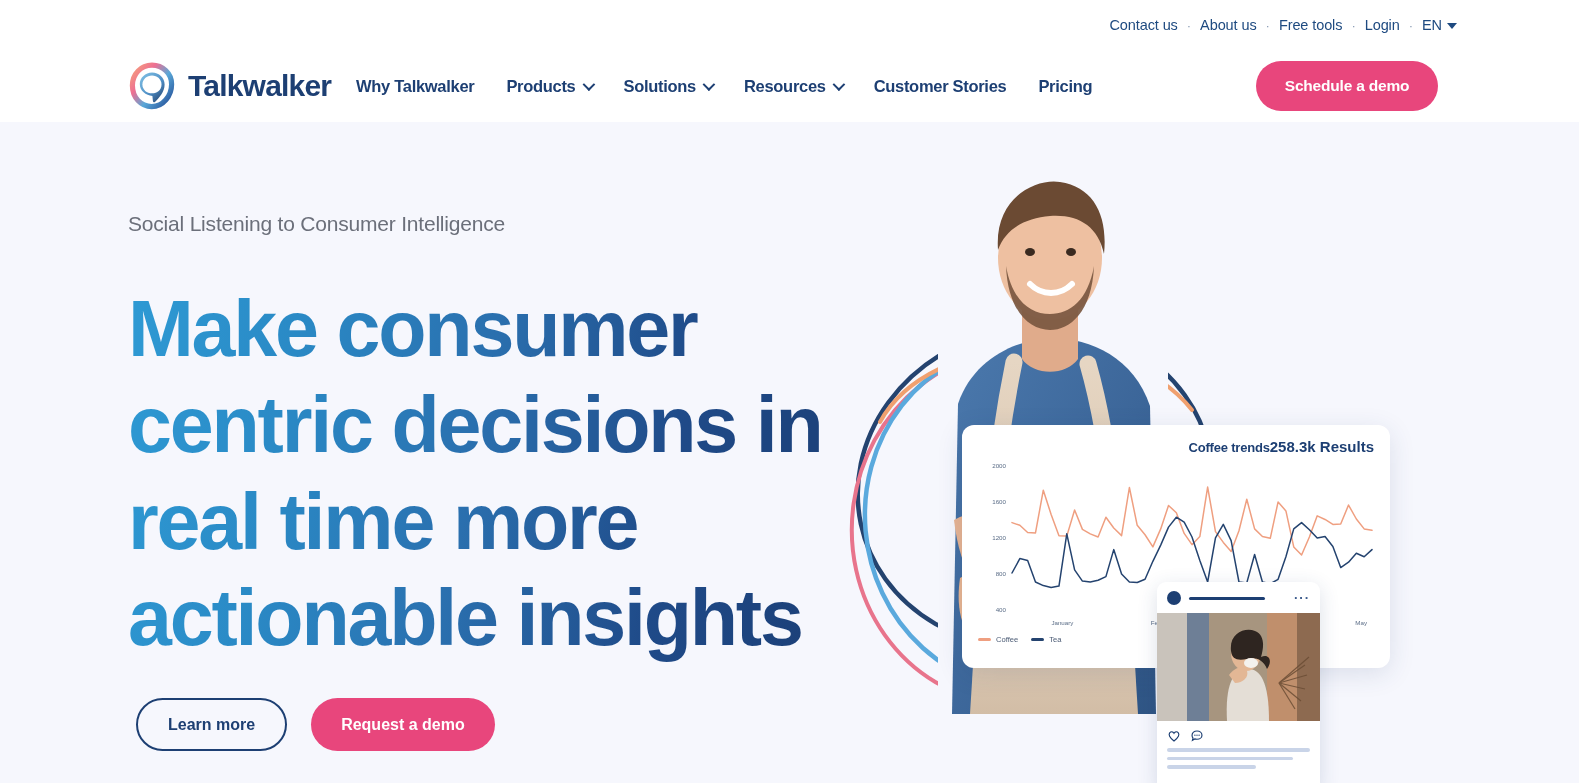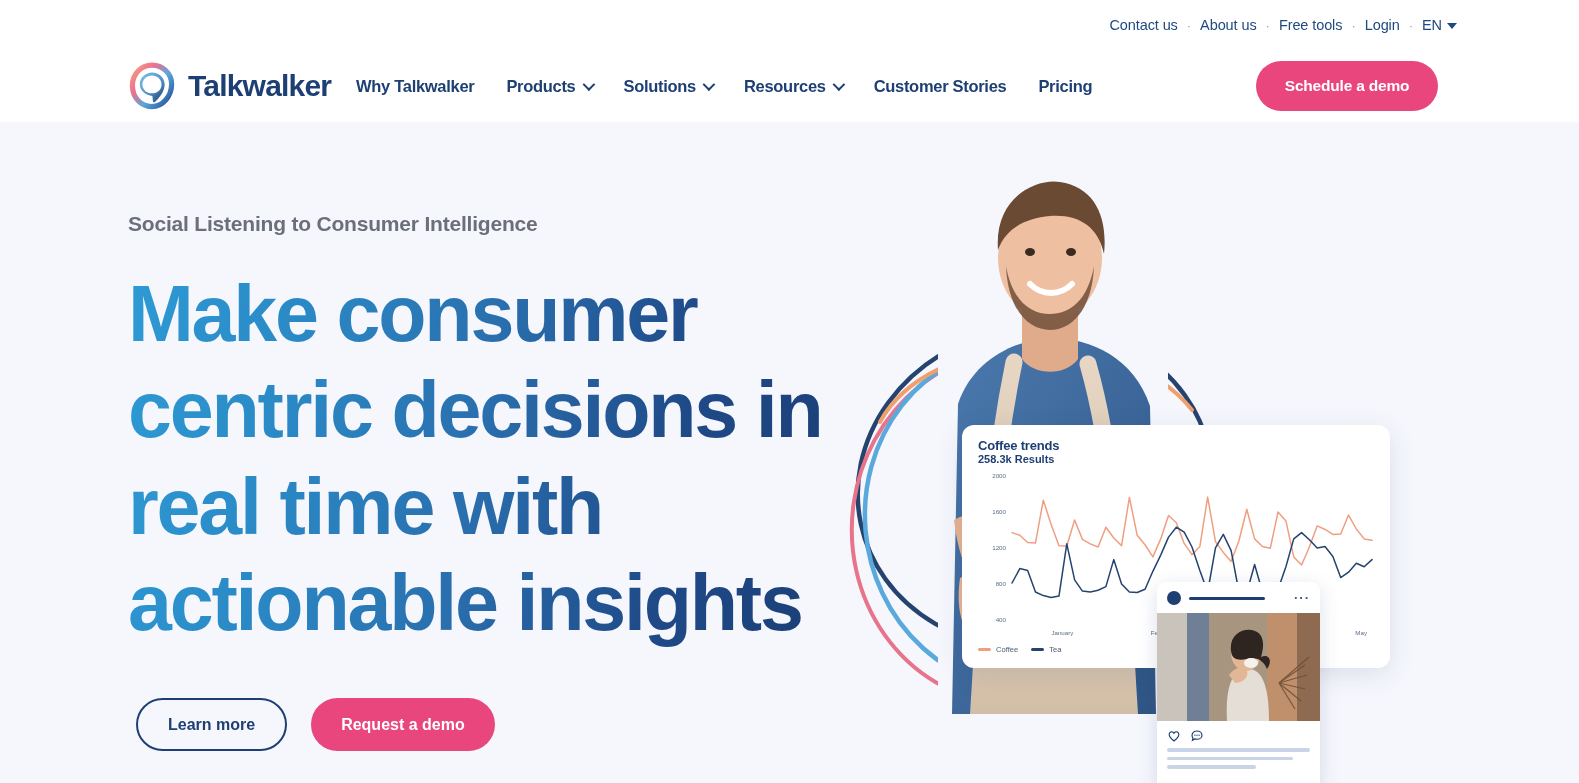--- a/index.html
+++ b/index.html
@@ -71,22 +71,22 @@
   }
 
   
   .hero {
     position: absolute; top: 122px; left: 0;
     width: 1579px; height: 661px;
     background: #f6f7fd; overflow: hidden;
   }
   .hero-copy { position: absolute; left: 128px; top: 90px; width: 720px; }
   .eyebrow {
-    font-size: 21px; color: #6b6f7a; font-weight: bold;
-    letter-spacing: -0.2px; margin-bottom: 30px;
+    font-size: 21px; color: #6b6f7a; font-weight: normal;
+    letter-spacing: -0.2px; margin-bottom: 45px;
   }
   .headline {
     font-size: 79px; font-weight: bold; line-height: 1.22;
     letter-spacing: -2.2px;
     background: linear-gradient(100deg, #2e9ad4 0%, #2a8ac6 22%, #2a6fae 48%, #1f4a88 74%, #1b3e75 100%);
     -webkit-background-clip: text; background-clip: text;
     -webkit-text-fill-color: transparent; color: #1f6fae;
   }
   .hero-btns {
     position: absolute; left: 136px; top: 576px;
@@ -115,23 +115,23 @@
   .photo { width: 230px; height: 560px; display: block; }
 
   
   .chart-card {
     position: absolute; left: 142px; top: 303px;
     width: 428px; height: 243px;
     background: #ffffff; border-radius: 12px;
     box-shadow: 0 6px 26px rgba(40,60,110,0.13);
     padding: 13px 16px 10px 16px;
   }
-  .chart-head { display: flex; justify-content: flex-end; align-items: baseline; flex-direction: column; }
+  .chart-head { display: flex; justify-content: flex-end; align-items: baseline; }
   .chart-title { font-size: 13px; font-weight: bold; color: #1d3f73; letter-spacing: -0.2px; }
-  .chart-results { font-size: 11px; font-weight: bold; color: #1d3f73; }
+  .chart-results { font-size: 15px; font-weight: bold; color: #1d3f73; }
   .chart-body { position: relative; margin-top: 6px; height: 178px; }
   .chart-svg { position: absolute; left: 0; top: 0; width: 396px; height: 178px; }
   .chart-legend { display: flex; align-items: center; gap: 13px; margin-top: -4px; }
   .lg-item { display: flex; align-items: center; gap: 5px; }
   .lg-dash { width: 13px; height: 2.6px; border-radius: 2px; }
   .lg-label { font-size: 7.6px; color: #4a5a74; }
 
   
   .social-card {
     position: absolute; left: 337px; top: 460px;
@@ -222,21 +222,21 @@
     <button class="btn-schedule">Schedule a demo</button>
   </div>
 
   <div class="hero">
 
     <div class="hero-copy">
       <div class="eyebrow">Social Listening to Consumer Intelligence</div>
       <h1 class="headline">
         <div>Make consumer</div>
         <div>centric decisions in</div>
-        <div>real time with</div>
+        <div>real time more</div>
         <div>actionable insights</div>
       </h1>
     </div>
 
     <div class="hero-btns">
       <button class="btn-learn">Learn more</button>
       <button class="btn-request">Request a demo</button>
     </div>
 
     <div class="visual">

